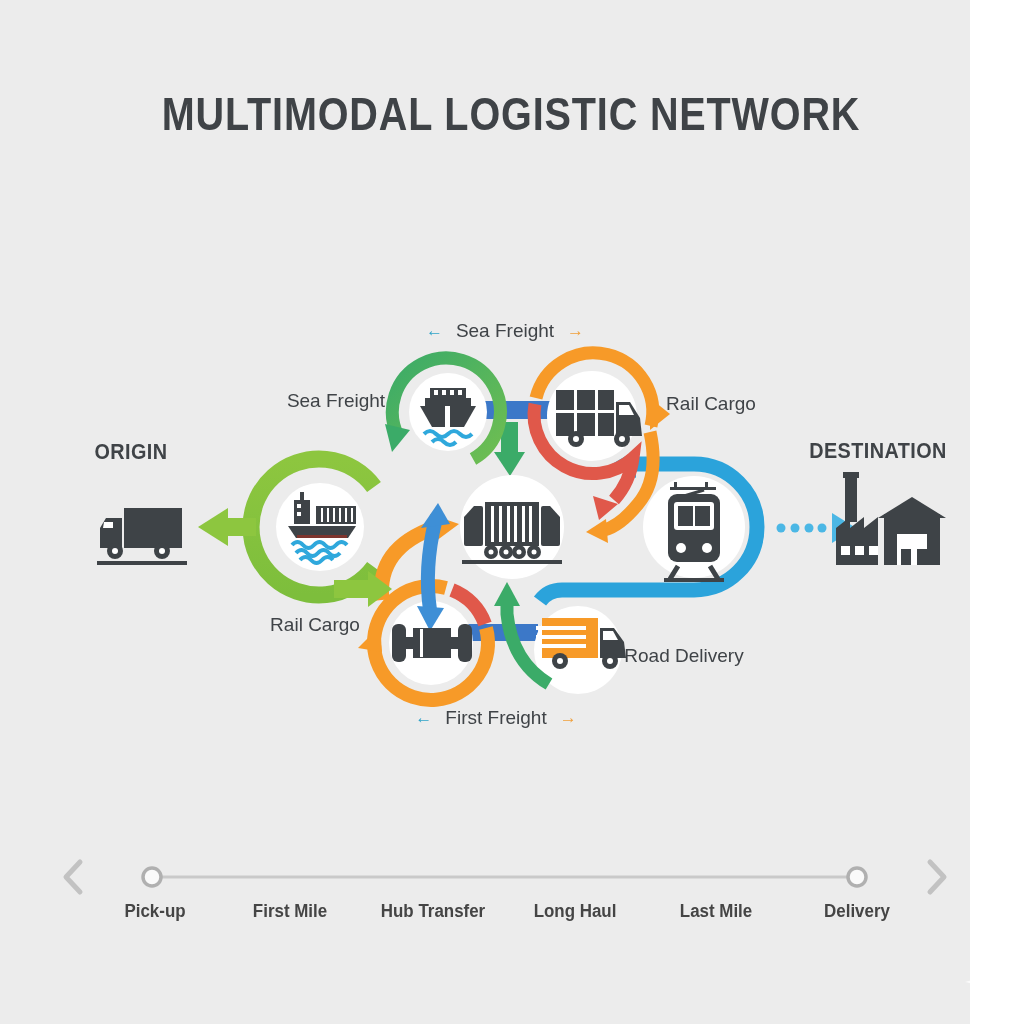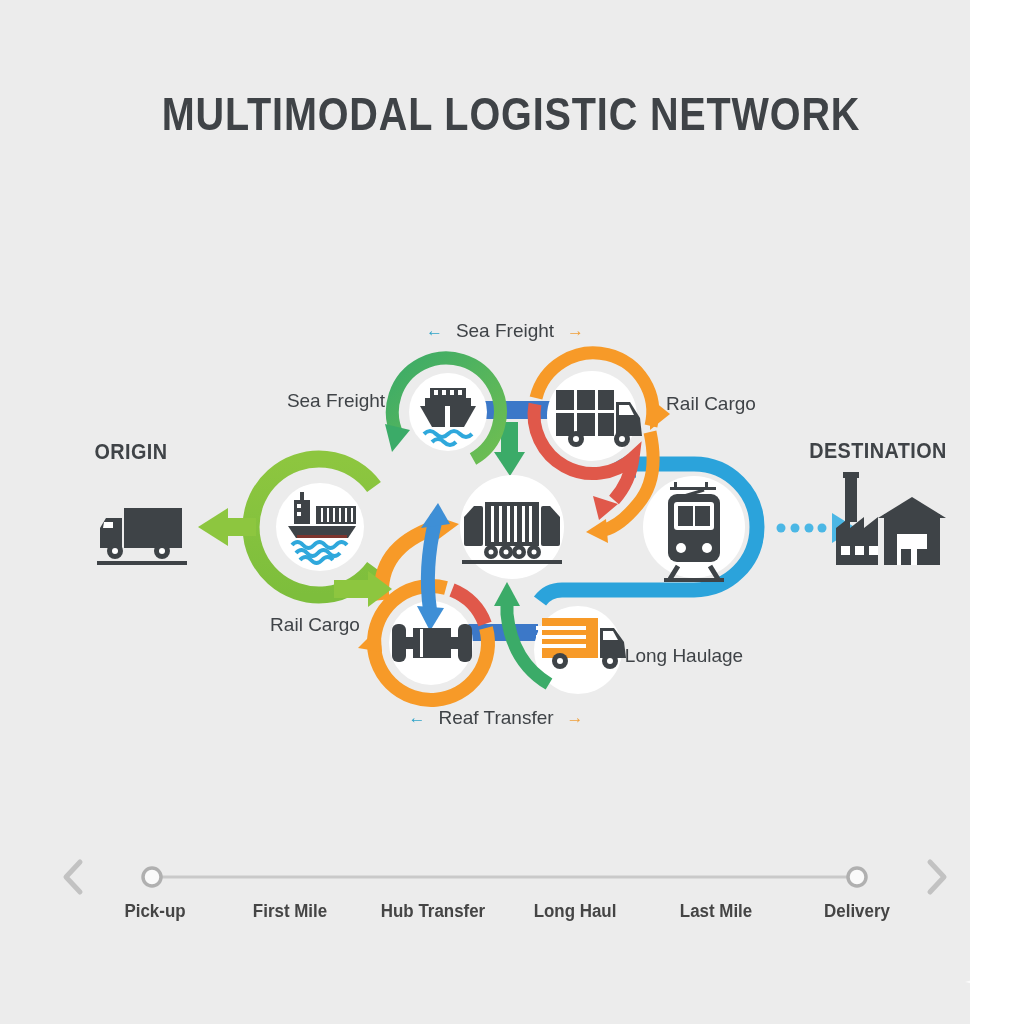--- a/index.html
+++ b/index.html
@@ -283,28 +283,28 @@
   <div class="endpoint" style="left:878px;top:451px;">DESTINATION</div>
 
   <div class="route-row" style="left:505px;top:331px;">
     <span class="arr arr-left">←</span>
     <span class="route-text">Sea Freight</span>
     <span class="arr arr-right">→</span>
   </div>
 
   <div class="route-row" style="left:496px;top:718px;">
     <span class="arr arr-left">←</span>
-    <span class="route-text">Reaf Transfer</span>
+    <span class="route-text">First Freight</span>
     <span class="arr arr-right">→</span>
   </div>
 
   <div class="lbl" style="left:336px;top:401px;">Sea Freight</div>
   <div class="lbl" style="left:711px;top:404px;">Rail Cargo</div>
   <div class="lbl" style="left:315px;top:625px;">Rail Cargo</div>
-  <div class="lbl" style="left:684px;top:656px;">Long Haulage</div>
+  <div class="lbl" style="left:684px;top:656px;">Road Delivery</div>
 
   <div class="tl-label" style="left:155px;top:911px;">Pick-up</div>
   <div class="tl-label" style="left:290px;top:911px;">First Mile</div>
   <div class="tl-label" style="left:433px;top:911px;">Hub Transfer</div>
   <div class="tl-label" style="left:575px;top:911px;">Long Haul</div>
   <div class="tl-label" style="left:716px;top:911px;">Last Mile</div>
   <div class="tl-label" style="left:857px;top:911px;">Delivery</div>
 
 </div>
 

